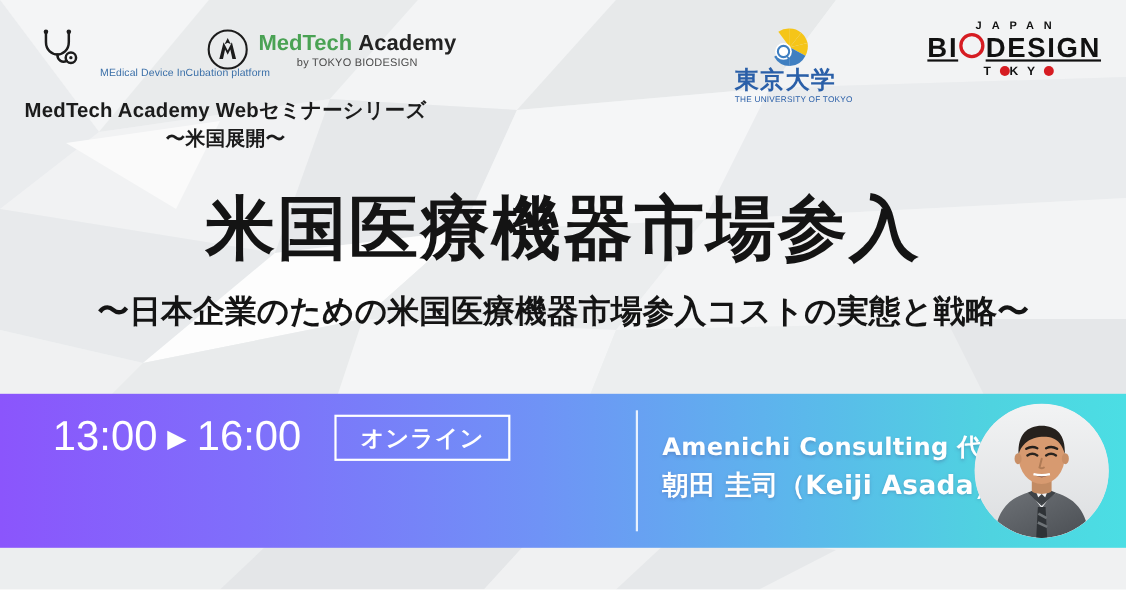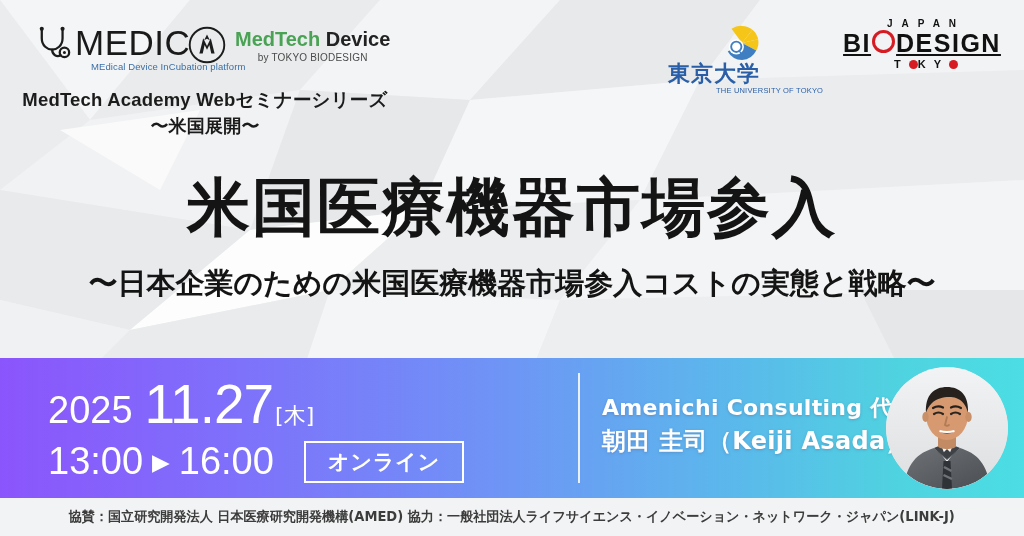--- a/index.html
+++ b/index.html
@@ -119,21 +119,20 @@
     line-height: 24px;
     font-family: "DejaVu Sans", sans-serif;
     white-space: nowrap;
   }
   .utokyo-en {
     font-size: 7.5px;
     color: #2a5fa8;
     letter-spacing: 0.2px;
     line-height: 10px;
     white-space: nowrap;
-    margin-left: 48px;
   }
 
   .biodesign-logo {
     position: absolute;
     left: 836px;
     top: 18px;
     width: 172px;
   }
   .bd-japan {
     font-size: 10px;
@@ -409,34 +408,33 @@
     <div class="medic-logo">
       <div class="medic-row">
         <svg class="steth" viewBox="0 0 40 36">
           <path d="M6 3 L6 13 C6 21 12 25 17 25 C22 25 28 21 28 13 L28 3" fill="none" stroke="#1c1c1c" stroke-width="2.4" stroke-linecap="round"></path>
           <circle cx="6" cy="3" r="2.2" fill="#1c1c1c"></circle>
           <circle cx="28" cy="3" r="2.2" fill="#1c1c1c"></circle>
           <path d="M17 25 C17 31 22 33 26 31" fill="none" stroke="#1c1c1c" stroke-width="2.4" stroke-linecap="round"></path>
           <circle cx="30" cy="28" r="5" fill="none" stroke="#1c1c1c" stroke-width="2.4"></circle>
           <circle cx="30" cy="28" r="1.6" fill="#1c1c1c"></circle>
         </svg>
-        <span class="medic-word">MEDIC</span>
       </div>
       <span class="medic-sub">MEdical Device InCubation platform</span>
     </div>
 
     <div class="mta-logo">
       <svg class="mta-mark" viewBox="0 0 40 40">
         <circle cx="20" cy="20" r="18.2" fill="none" stroke="#1c1c1c" stroke-width="2"></circle>
         <path d="M12 29 L16 13 L20 21 L24 13 L28 29 L24.5 29 L22.5 20 L20 25 L17.5 20 L15.5 29 Z" fill="#1c1c1c"></path>
         <path d="M20 9 L23 15 L20 13.5 L17 15 Z" fill="#1c1c1c"></path>
       </svg>
       <div class="mta-text">
         <div class="mta-title">
-          <span class="med">MedTech</span><span>&nbsp;</span><span class="acad">Device</span>
+          <span class="med">MedTech</span><span>&nbsp;</span><span class="acad">Academy</span>
         </div>
         <div class="mta-sub">by TOKYO BIODESIGN</div>
       </div>
     </div>
 
     <div class="utokyo-logo">
       <svg class="utokyo-mark" viewBox="0 0 40 40">
         <path d="M20 20 L20 2 A18 18 0 0 1 31 6 Z" fill="#f5c518"></path>
         <path d="M20 20 L31 6 A18 18 0 0 1 37 16 Z" fill="#f5c518"></path>
         <path d="M20 20 L37 16 A18 18 0 0 1 35 28 Z" fill="#f5c518"></path>
@@ -465,25 +463,20 @@
     <div>MedTech Academy Webセミナーシリーズ</div>
     <div class="line2">〜米国展開〜</div>
   </div>
 
   <div class="main-title">米国医療機器市場参入</div>
   <div class="sub-title">〜日本企業のための米国医療機器市場参入コストの実態と戦略〜</div>
 
   <div class="banner">
 
     <div class="date-block">
-      <div class="date-row">
-        <span class="d-year">2025</span>
-        <span class="d-md">11.27</span>
-        <span class="d-dow">[木]</span>
-      </div>
       <div class="time-row">
         <span class="t-time">13:00</span>
         <span class="t-arrow">▶</span>
         <span class="t-time">16:00</span>
         <span class="online-chip">オンライン</span>
       </div>
     </div>
 
     <div class="divider"></div>
 
@@ -539,17 +532,14 @@
           <path d="M61 50 L59 58 q2 1.5 4 0" stroke="#b07b55" stroke-width="1.8" fill="none" stroke-linecap="round"></path>
 
           <path d="M53 64 q8 6 16 0 q-8 3 -16 0 Z" fill="#8d5a45"></path>
           <path d="M53.5 64 q7.5 2 15 0" stroke="#ffffff" stroke-width="2" fill="none"></path>
         </g>
       </svg>
     </div>
 
   </div>
 
-  <div class="footer">
-    <span class="footer-text">協賛：国立研究開発法人 日本医療研究開発機構(AMED) 協力：一般社団法人ライフサイエンス・イノベーション・ネットワーク・ジャパン(LINK-J)</span>
-  </div>
 
 </div>
 
 </body></html>

